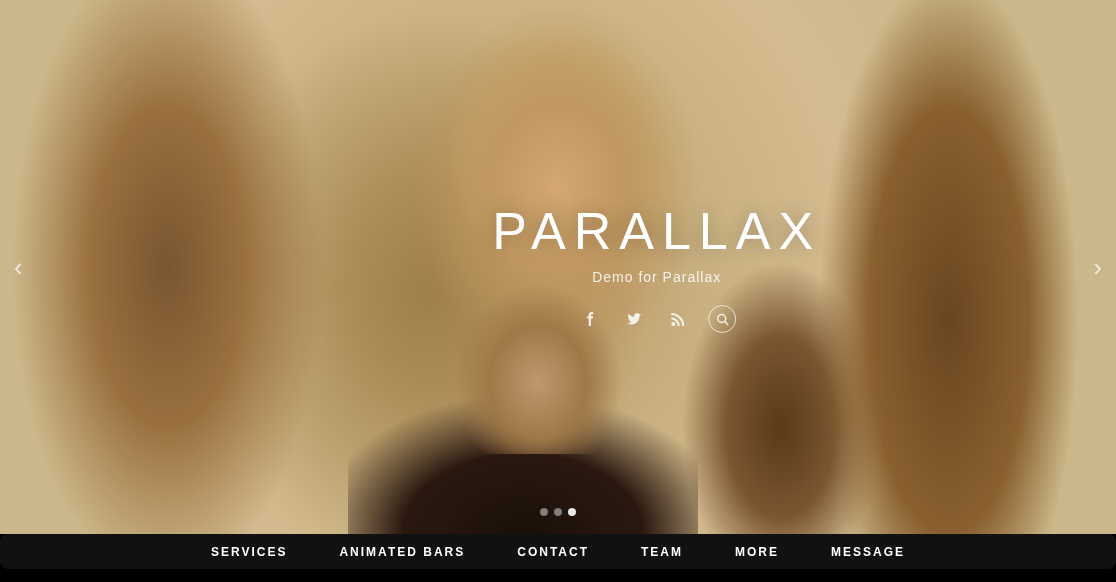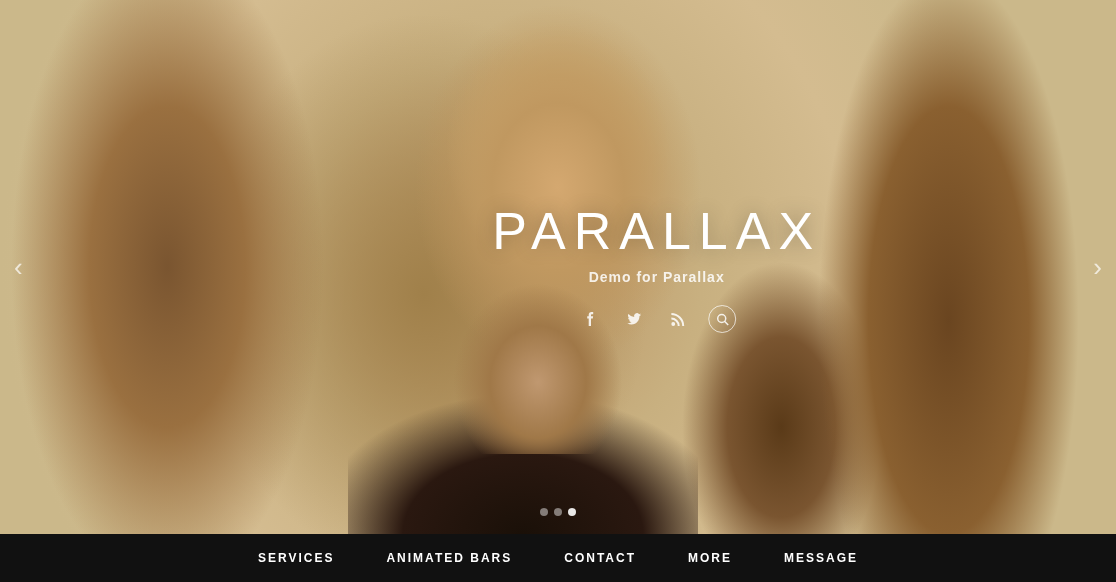--- a/index.html
+++ b/index.html
@@ -82,21 +82,21 @@
       font-weight: 300;
       letter-spacing: 8px;
       text-transform: uppercase;
       color: #fff;
       text-shadow: 0 0 20px rgba(0,0,0,0.3);
       margin-bottom: 8px;
     }
 
     .hero-subtitle {
       font-size: 14px;
-      font-weight: 700;
+      font-weight: 400;
       color: rgba(255,255,255,0.85);
       letter-spacing: 1px;
       margin-bottom: 20px;
     }
 
     .social-icons {
       display: flex;
       align-items: center;
       justify-content: center;
       gap: 16px;
@@ -153,26 +153,27 @@
       padding: 10px;
       z-index: 10;
     }
 
     .arrow-left { left: 4px; }
     .arrow-right { right: 4px; }
 
     
     .navbar {
       width: 1116px;
-      height: 48px;
+      height: 35px;
       background: #111;
       display: flex;
       align-items: center;
       justify-content: center;
       gap: 0;
+      border-radius: 8px;
     }
 
     .nav-item {
       color: #fff;
       font-size: 12px;
       font-weight: 600;
       letter-spacing: 2px;
       text-transform: uppercase;
       padding: 0 26px;
       height: 48px;
@@ -242,18 +243,21 @@
   <div class="nav-item">
     <span>SERVICES</span>
   </div>
   <div class="nav-item">
     <span>ANIMATED BARS</span>
   </div>
   <div class="nav-item">
     <span>CONTACT</span>
   </div>
   <div class="nav-item">
+    <span>TEAM</span>
+  </div>
+  <div class="nav-item">
     <span>MORE</span>
   </div>
   <div class="nav-item">
     <span>MESSAGE</span>
   </div>
 </nav>
 
 </body></html>

